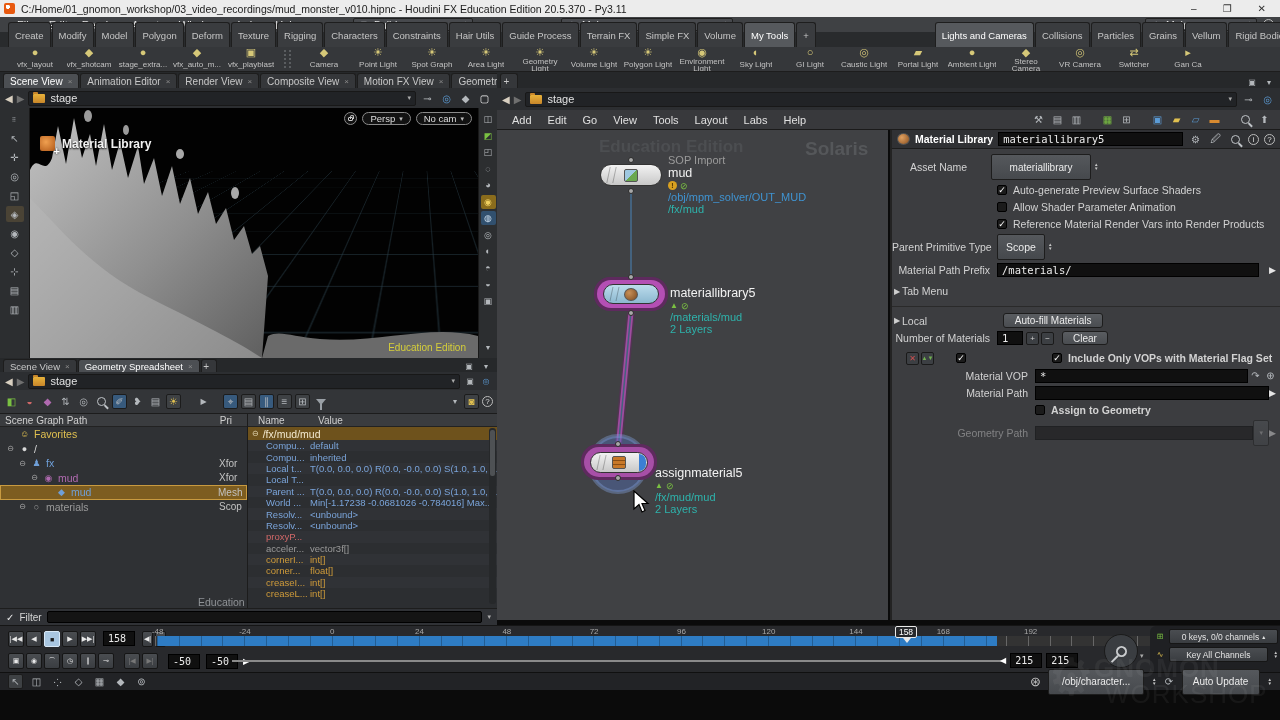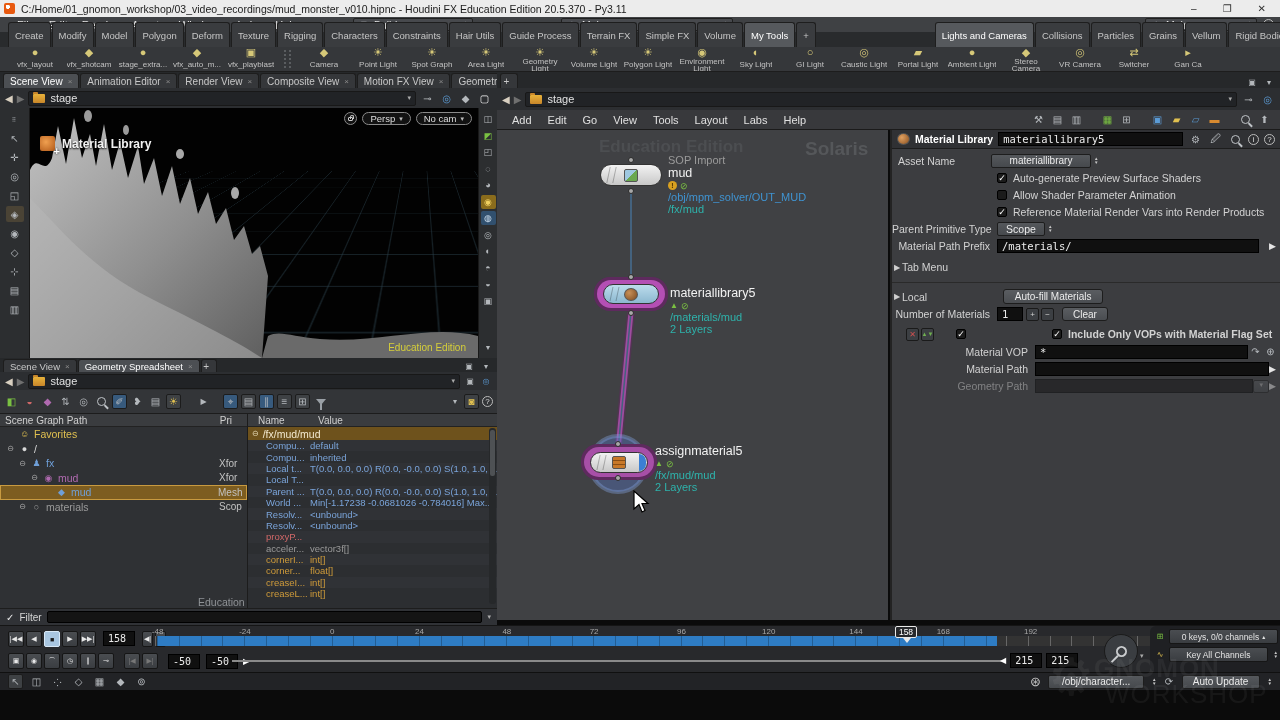--- a/index.html
+++ b/index.html
@@ -117,21 +117,21 @@
   .iodot{position:absolute;width:6px;height:6px;border-radius:50%;background:#a8a8a8;border:1px solid #2a2a2a;z-index:3}
   
   .params{left:890px;top:130px;width:390px;height:490px;background:#3c3d40;border-left:2px solid #232323;overflow:hidden;font-size:10.5px;color:#d2d2d2}
   .phead{height:19px;background:#303134;border-bottom:1px solid #1d1d1d;display:flex;align-items:center;gap:5px;padding:0 5px}
   .phead b{color:#fff;font-size:10.5px;white-space:nowrap}
   .pnameinput{flex:1;height:14px;background:#101010;border:1px solid #000;color:#ececec;font-family:"DejaVu Sans Mono",monospace;font-size:10.5px;display:flex;align-items:center;padding:0 4px}
   .prow{display:flex;align-items:center;margin-top:3px;min-height:14px}
   .plabel{width:98px;text-align:right;margin-right:7px;flex:none;white-space:nowrap}
   .plabelw{width:136px;text-align:right;margin-right:7px;flex:none;white-space:nowrap}
   .cb{width:10px;height:10px;background:#1b1b1b;border:1px solid #000;border-radius:2px;display:flex;align-items:center;justify-content:center;color:#fff;font-size:9px;flex:none}
-  .dd{background:linear-gradient(#55585c,#46494d);border:1px solid #1d1d1d;border-radius:2px;height:14px;display:flex;align-items:flex-start;justify-content:center;padding:0 5px;color:#ececec}
+  .dd{background:linear-gradient(#55585c,#46494d);border:1px solid #1d1d1d;border-radius:2px;height:14px;display:flex;align-items:center;justify-content:center;padding:12px 5px;color:#ececec}
   .pbtn{background:linear-gradient(#5a5d61,#4a4d51);border:1px solid #1d1d1d;border-radius:3px;height:15px;display:flex;align-items:center;justify-content:center;padding:0 8px;color:#ececec;font-size:10px}
   .pinput{background:#101010;border:1px solid #000;height:14px;display:flex;align-items:center;padding:0 4px;color:#ececec;font-family:"DejaVu Sans Mono",monospace;font-size:10.5px}
   .chip{width:13px;height:13px;background:#3c3f43;border:1px solid #1a1a1a;border-radius:2px;display:flex;align-items:center;justify-content:center;font-size:8px}
   .rarrow{color:#e6e6e6;font-size:9px;margin-left:auto;margin-right:4px}
   .sectri{color:#cfcfcf;font-size:8px;width:10px;text-align:center}
   .phr{height:1px;background:#57595c;margin:8px 0 2px 0;border-bottom:1px solid #2a2a2a}
   
   .playbar{left:0;top:625px;width:1280px;height:47px;background:#28292c;border-top:1px solid #151515}
   .tbtn{width:16px;height:16px;background:linear-gradient(#4a4d51,#3a3d41);border:1px solid #161616;border-radius:2px;display:flex;align-items:center;justify-content:center;color:#e8e8e8;font-size:7px;flex:none}
   .tbtn.on{background:#a9c6e0;color:#1a1a1a;border-color:#d8e8f6}
@@ -713,21 +713,21 @@
     </div>
 
     <span class="iodot" style="left:118px;top:311px;z-index:3"></span>
     <div class="node" style="left:93px;top:322px;width:58px;height:21px">
       <span class="stripe"></span>
         <span class="stripe stripe2"></span>
       <span class="nicon" style="background:repeating-linear-gradient(0deg,#c87828 0 3px,#8a4e14 3px 4px),#c87828"></span>
       <span style="position:absolute;right:1px;top:1px;bottom:1px;width:7px;border-radius:0 10px 10px 0;background:#3b7fd4"></span>
     </div>
     <span class="iodot" style="left:118px;top:345px;z-index:3"></span>
-    <div class="nlbl" style="left:158px;top:314px">
+    <div class="nlbl" style="left:158px;top:336px">
       <div class="nname">assignmaterial5</div>
       <div class="badges">
           <span class="btri">▲</span>
           <span class="bok">⊘</span>
         </div>
       <div class="nteal">/fx/mud/mud</div>
       <div class="nteal">2 Layers</div>
     </div>
 
     <svg width="18" height="24" style="position:absolute;left:136px;top:360px;z-index:9">
@@ -743,21 +743,21 @@
       <span class="ic">⚙</span>
       <span class="ic">🖉</span>
       <span class="ic">
           <span class="mag"></span>
         </span>
       <span class="qcirc">i</span>
       <span class="qcirc">?</span>
     </div>
 
     <div class="prow" style="margin-top:5px">
-      <span style="padding-left:6px;width:99px">Asset Name</span>
+      <span style="padding-left:18px;width:99px">Asset Name</span>
       <span class="dd" style="width:100px;font-size:10px">
           <span>materiallibrary</span>
         </span>
         <span class="spin"></span>
     </div>
 
     <div class="prow">
         <span style="width:105px"></span>
         <span class="cb">✓</span>
         <span style="margin-left:6px">Auto-generate Preview Surface Shaders</span>
@@ -822,20 +822,25 @@
       <span class="ic">↷</span>
       <span class="ic" style="margin-right:2px">⊕</span>
     </div>
 
     <div class="prow">
       <span class="plabelw">Material Path</span>
       <span class="pinput" style="flex:1"></span>
       <span class="rarrow">▶</span>
     </div>
 
+    <div class="prow">
+      <span style="width:143px"></span>
+      <span class="cb"></span>
+      <span style="margin-left:6px;font-weight:bold">Assign to Geometry</span>
+    </div>
 
     <div class="prow" style="opacity:.45">
       <span class="plabelw">Geometry Path</span>
       <span class="pinput" style="flex:1"></span>
       <span class="dd" style="width:16px;height:13px">
           <span class="dn">▾</span>
         </span>
       <span class="rarrow">▶</span>
     </div>
   </div>

